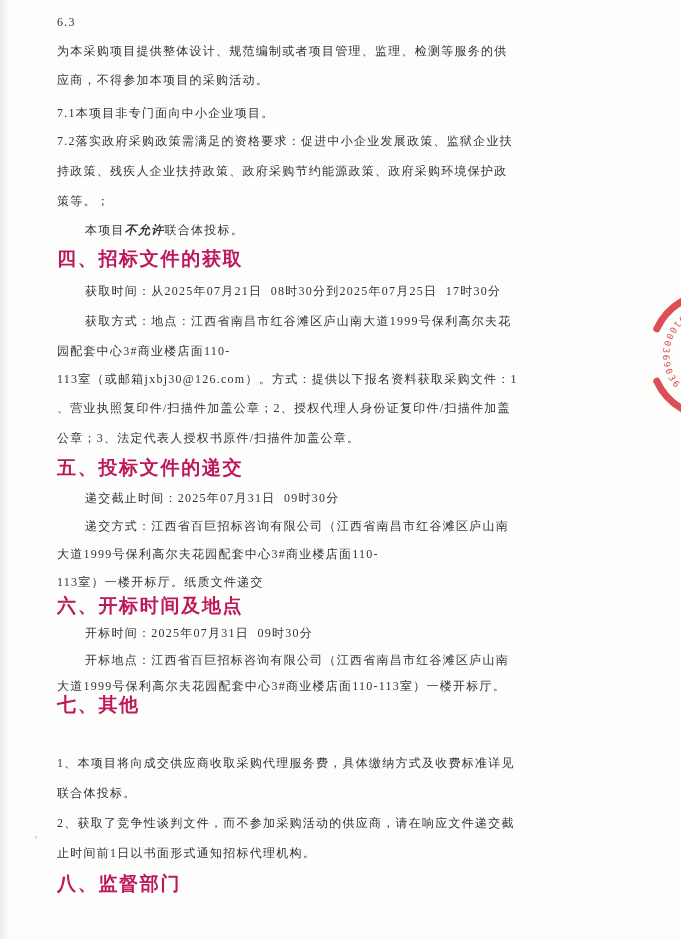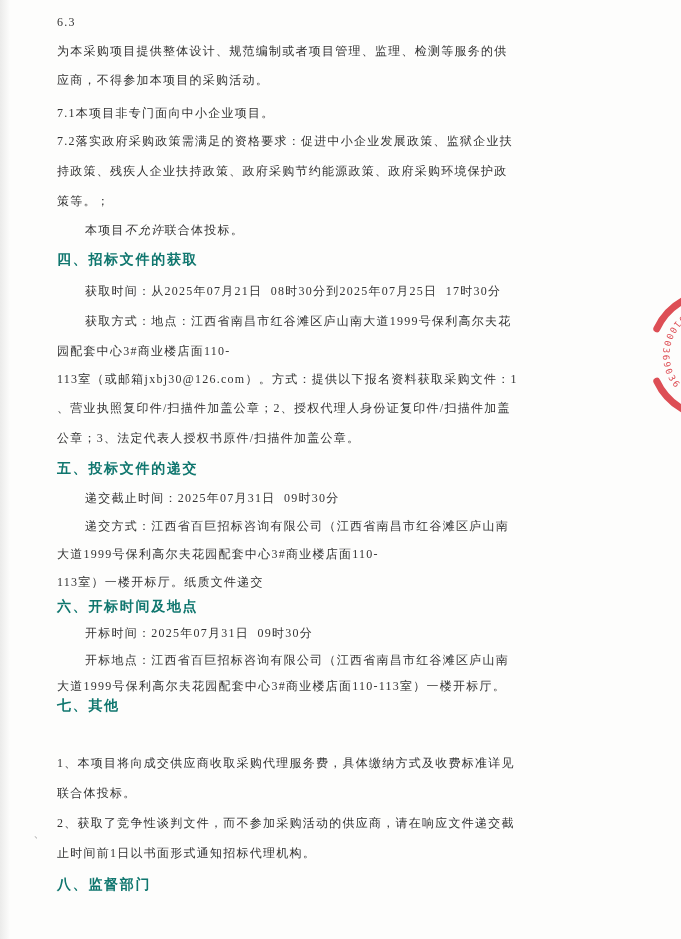--- a/index.html
+++ b/index.html
@@ -13,24 +13,24 @@
     background:linear-gradient(90deg,#ebebea,rgba(255,255,255,0));
     pointer-events:none;
   }
   .ln{
     position:absolute;left:57px;white-space:pre;
     font-size:12px;line-height:20px;color:#333;
     letter-spacing:1.25px;
   }
   .indent{left:85px;}
   .hd{
-    font-weight:700;font-size:14px;color:#0f766e;letter-spacing:1.7px;
+    font-weight:700;font-size:19px;color:#be185d;letter-spacing:1.7px;
     font-family:Liberation Mono, monospace;
   }
-  .em{font-style:italic;}
+  .em{font-style:italic;font-weight:bold;}
   .margin-mark{
     position:absolute;left:33px;top:824px;
     font-size:13px;color:#a8a8a8;letter-spacing:0;
   }
   .seal{
     position:absolute;left:618px;top:260px;width:190px;height:190px;
     opacity:.88;pointer-events:none;
   }
 </style>
 </head>

